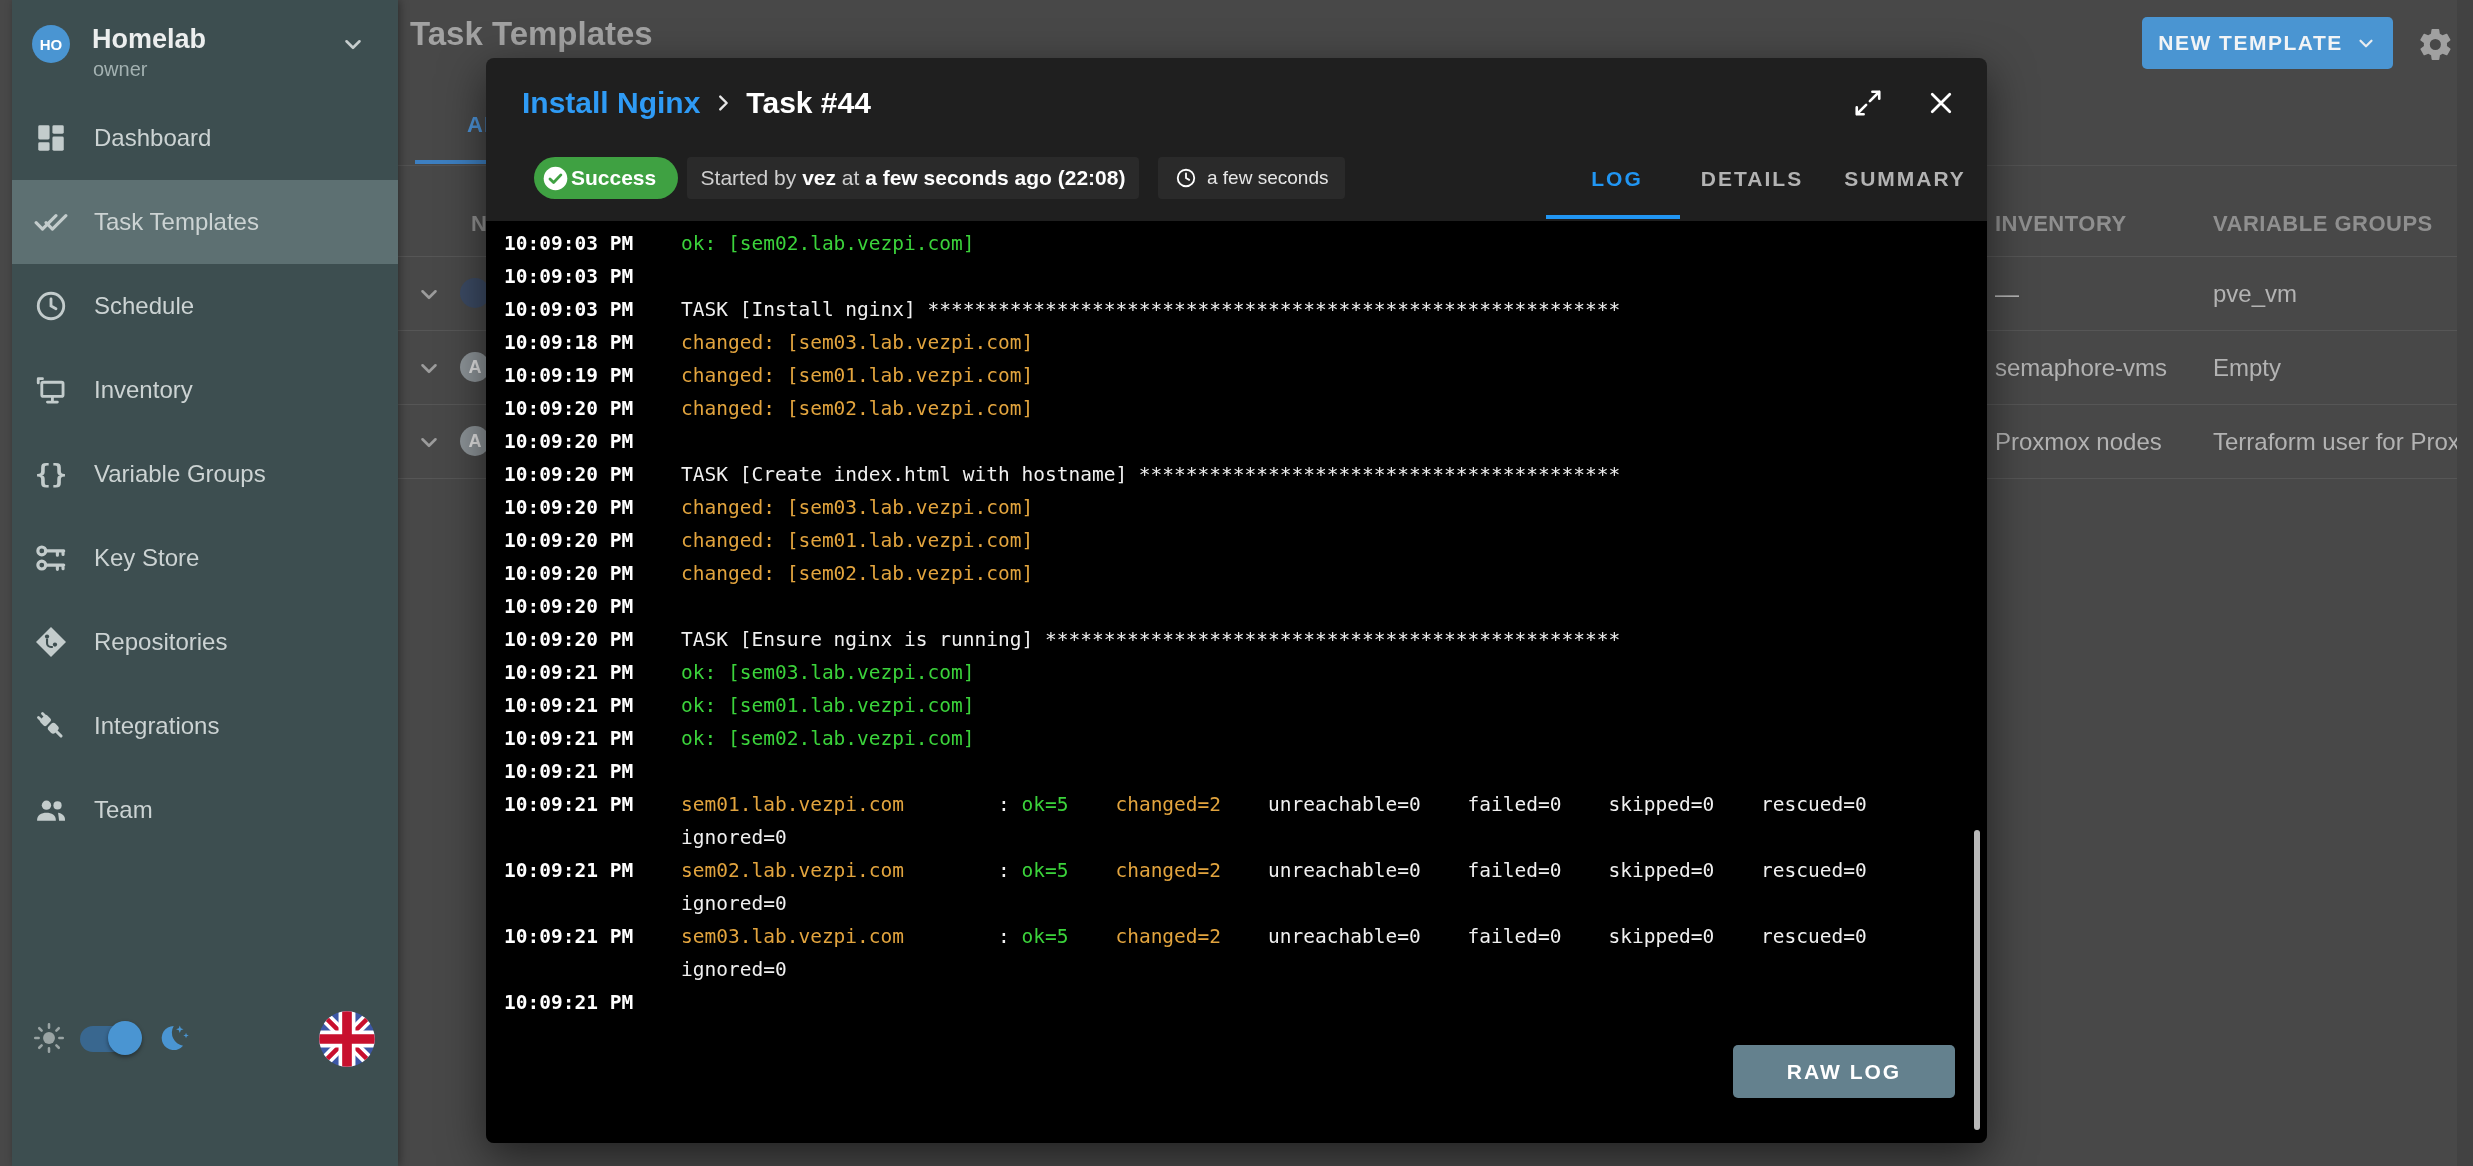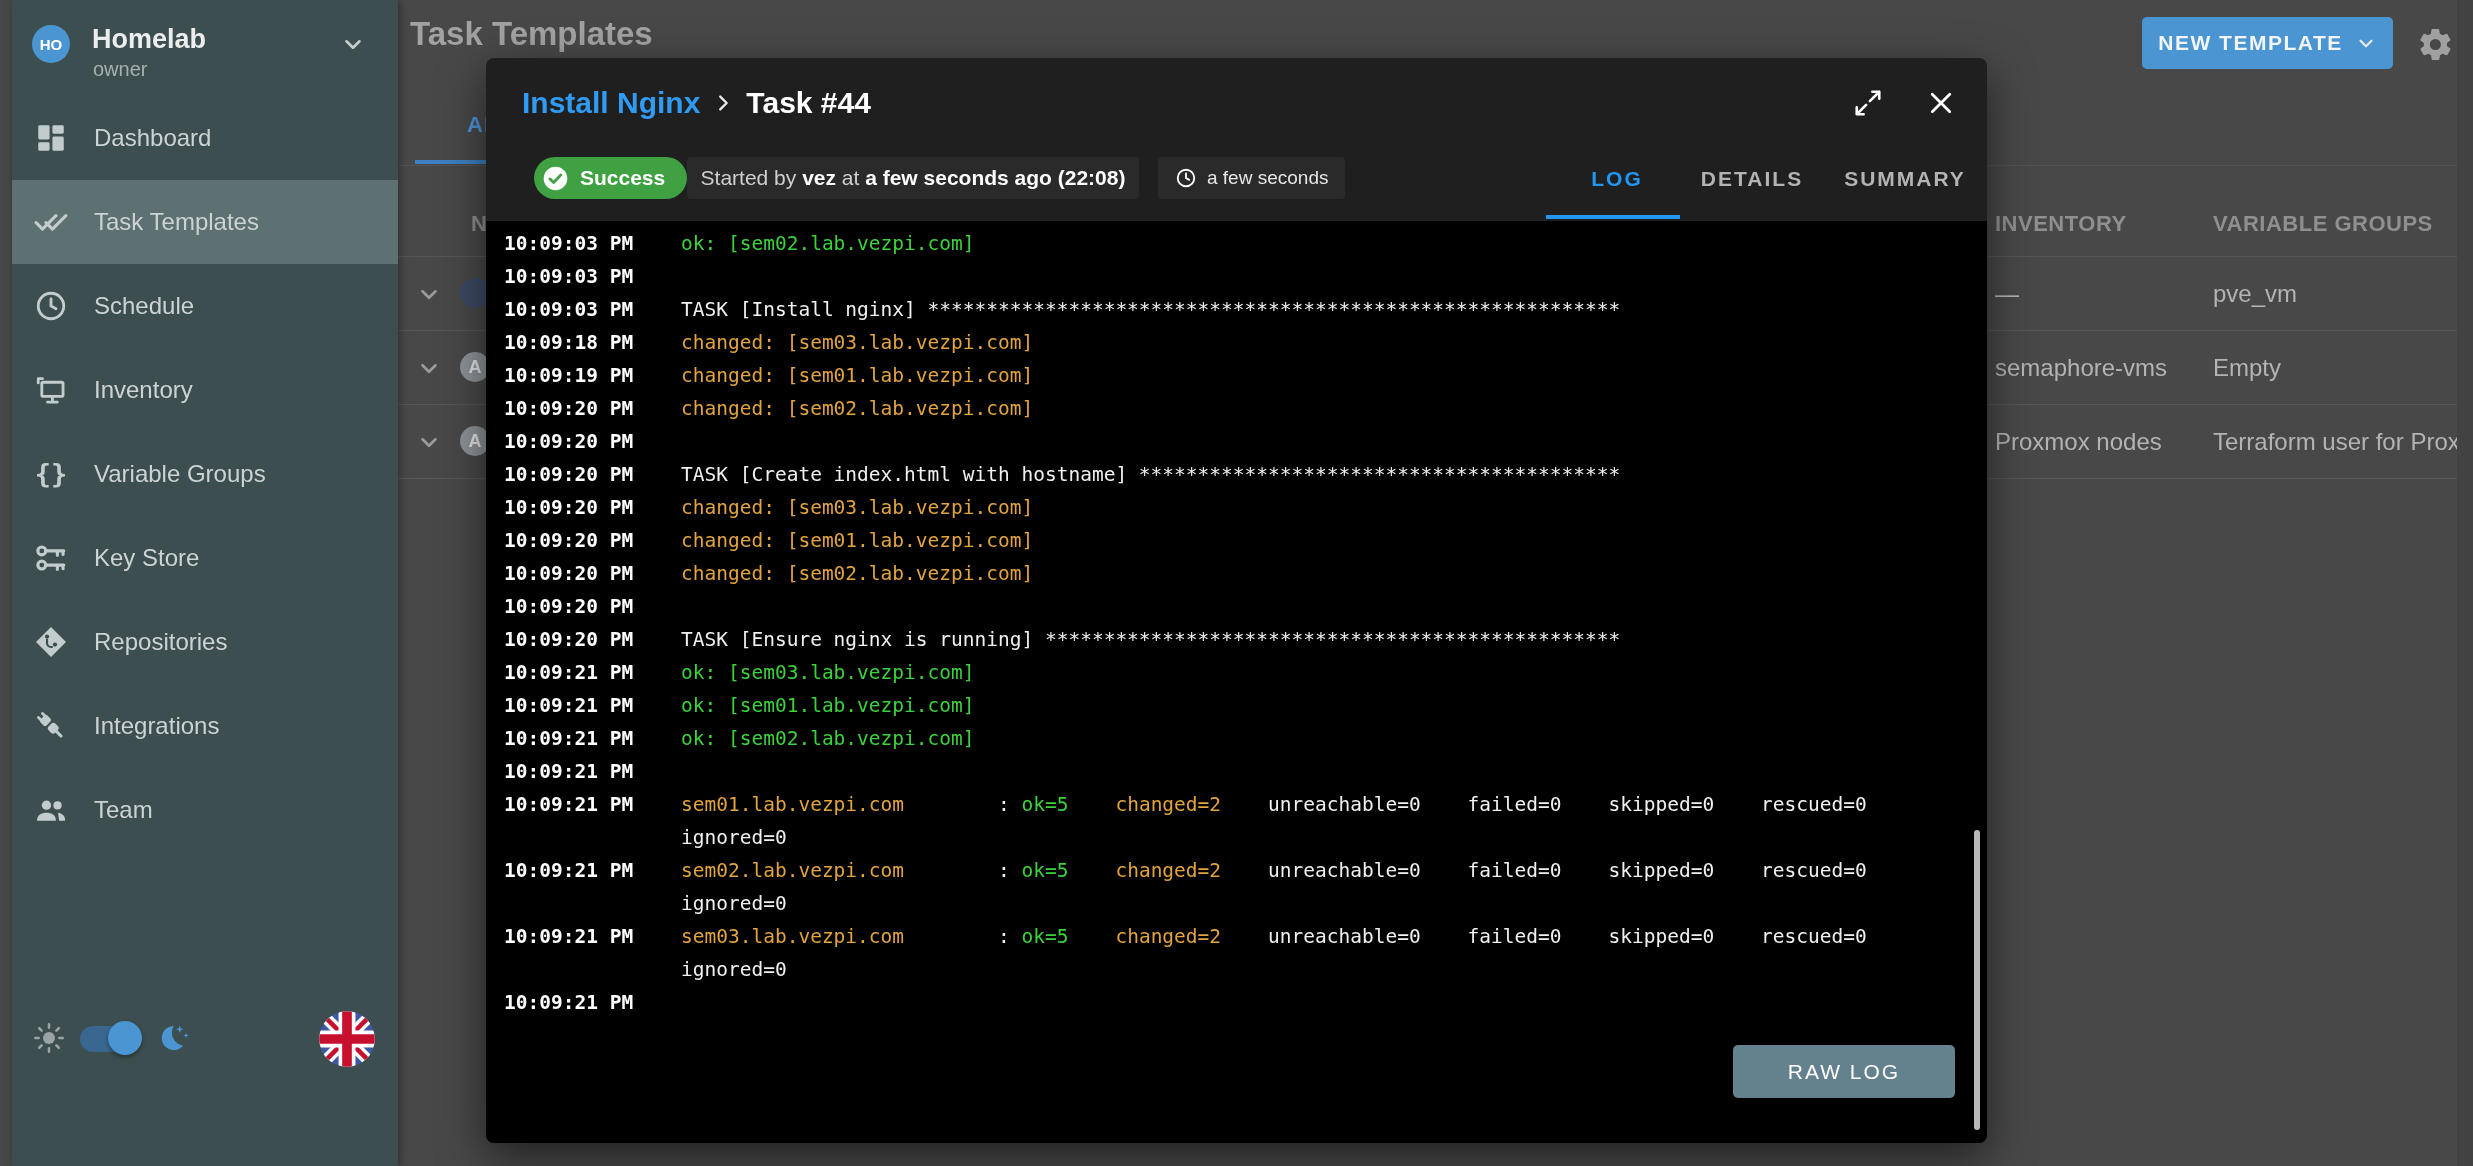--- a/index.html
+++ b/index.html
@@ -74,21 +74,21 @@
   
   #modal{position:absolute;left:486px;top:58px;width:1501px;height:1085px;background:var(--modal_bg,#1f1f1f);
     border-radius:8px;box-shadow:0 14px 45px rgba(0,0,0,.55);z-index:10;}
   #modal-title-row{position:absolute;left:36px;top:28px;display:flex;align-items:center;gap:12px;}
   #modal-template-link{font-size:30px;font-weight:bold;color:var(--modal_link_blue,#2f9bf5);cursor:pointer;}
   #breadcrumb-chevron{width:22px;height:22px;color:#e8e8e8;}
   #modal-task-title{font-size:30px;font-weight:bold;color:#fff;}
   #expand-btn{position:absolute;left:1367px;top:30px;width:30px;height:30px;color:#fff;cursor:pointer;}
   #close-btn{position:absolute;left:1440px;top:30px;width:30px;height:30px;color:#fff;cursor:pointer;}
   #status-pill{position:absolute;left:48px;top:99px;height:42px;border-radius:21px;
-    background:var(--success_green,#3fa142);display:flex;align-items:center;gap:11px;padding:0 22px 0 8px;}
+    background:var(--success_green,#3fa142);display:flex;align-items:center;gap:2px;padding:0 22px 0 8px;}
   #status-check{width:27px;height:27px;}
   #status-label{color:#fff;font-size:21px;font-weight:bold;}
   #started-chip{position:absolute;left:201px;top:99px;width:452px;height:42px;border-radius:4px;background:#2a2a2a;
     display:flex;align-items:center;justify-content:center;font-size:21px;color:#cfcfcf;white-space:pre;}
   #started-chip b{color:#fdfdfd;}
   #duration-chip{position:absolute;left:672px;top:99px;height:42px;border-radius:4px;background:#2a2a2a;
     display:flex;align-items:center;gap:10px;padding:0 17px;font-size:19px;color:#e6e6e6;}
   #duration-clock{width:22px;height:22px;color:#fff;}
   .m-tab{position:absolute;top:99px;height:44px;display:flex;align-items:center;justify-content:center;
     font-size:21px;font-weight:bold;letter-spacing:2px;color:#b3b3b3;cursor:pointer;}
@@ -98,21 +98,21 @@
   #log-tab-underline{position:absolute;left:1060px;top:157px;width:134px;height:4px;background:var(--tab_active_blue,#2196f3);}
   #log-area{position:absolute;left:0;top:163px;width:1501px;height:922px;background:var(--log_bg,#000);
     border-radius:0 0 8px 8px;padding:6px 0 0 18px;box-sizing:border-box;overflow:hidden;
     font-family:"DejaVu Sans Mono",monospace;font-size:19.5px;line-height:33px;}
   .log-line{white-space:pre;height:33px;}
   .log-line .ts{display:inline-block;width:177px;font-weight:bold;color:#fff;}
   .lg-ok{color:var(--log_ok_green,#3bd33b);text-align:center;}
   .lg-chg{color:var(--log_changed_orange,#e2a43e);}
   .lg-w{color:#f0f0f0;}
   #raw-log-btn{position:absolute;left:1247px;top:987px;width:222px;height:53px;border-radius:5px;
-    background:var(--raw_log_button,#64818e);color:#fff;font-size:21px;font-weight:normal;letter-spacing:2px;
+    background:var(--raw_log_button,#64818e);color:#fff;font-size:21px;font-weight:bold;letter-spacing:2px;
     display:flex;align-items:center;justify-content:center;cursor:pointer;}
   #log-scrollbar{position:absolute;left:1488px;top:772px;width:6px;height:300px;border-radius:3px;background:#b9b9b9;cursor:pointer;}
 </style>
 </head>
 <body>
 
 <aside id="sidebar">
   <div id="project-switcher">
     <div id="project-avatar">HO</div>
     <div id="project-name">Homelab</div>

